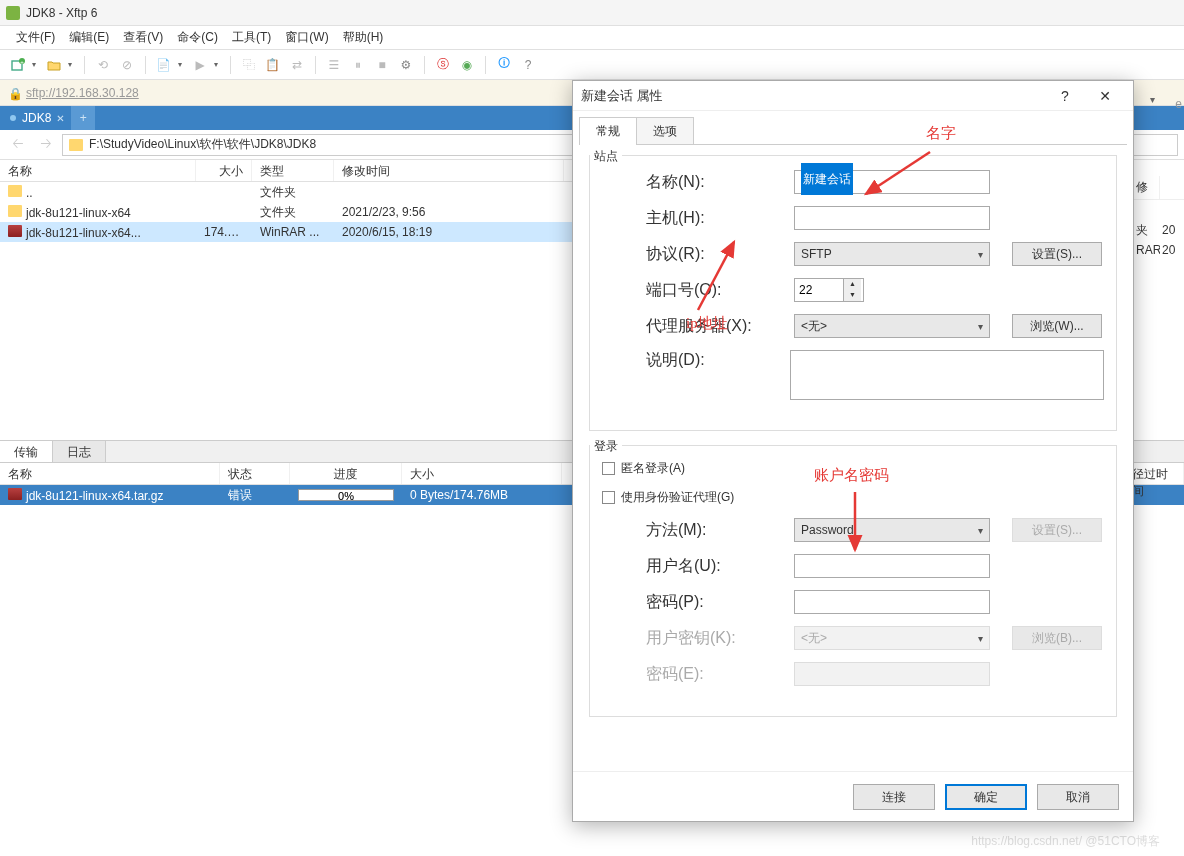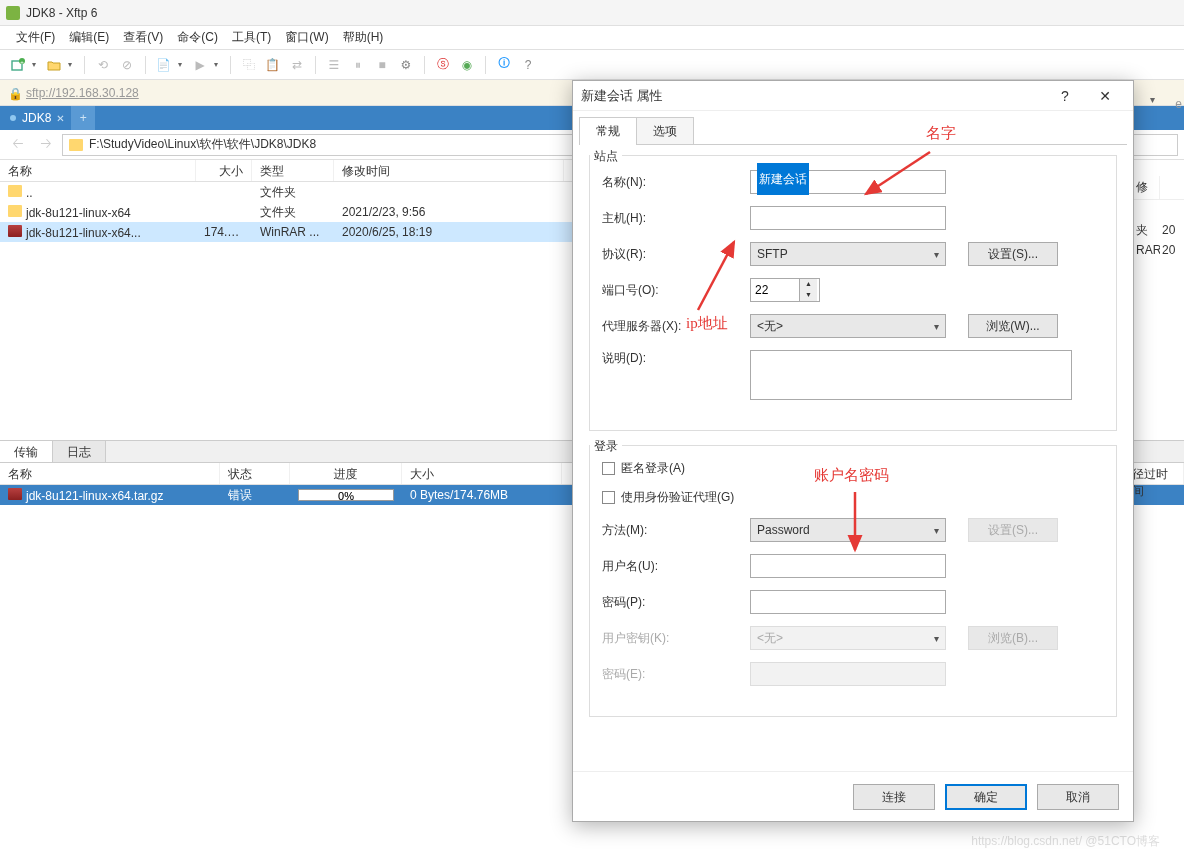--- a/index.html
+++ b/index.html
@@ -59,21 +59,21 @@
 .dlg-title { height: 30px; display: flex; align-items: center; padding: 0 8px; font-size: 13px; background: #fff; border-bottom: 1px solid #eee; }
 .dlg-title .dt-text { flex: 1; }
 .dlg-title .dt-btn { width: 40px; height: 28px; display: flex; align-items: center; justify-content: center; font-size: 14px; color: #333; }
 .dlg-tabs { display: flex; padding: 6px 6px 0 6px; background:#fff; }
 .dlg-tab { padding: 5px 16px; font-size: 12px; border: 1px solid #ccc; border-bottom: none; margin-right: -1px; background: #f5f5f5; }
 .dlg-tab.active { background: #fff; position: relative; z-index: 2; }
 .dlg-body { flex: 1; border-top: 1px solid #ccc; margin: 0 6px; padding: 10px 10px; overflow: auto; position:relative; top:-1px; }
 .fieldset { border: 1px solid #ddd; padding: 14px 12px 18px; margin-bottom: 14px; position: relative; }
 .fieldset-legend { position: absolute; top: -8px; left: 0; background: #fff; padding: 0 4px; font-size: 12px; }
 .form-row { display: flex; align-items: center; margin-bottom: 12px; gap: 8px; }
-.form-label { width: 140px; font-size: 12px; }
+.form-label { width: 140px; font-size: 16px; margin-left: 44px; }
 .form-label.disabled { color:#aaa; }
 .form-input { height: 24px; border: 1px solid #aaa; padding: 0 6px; font-size: 12px; background:#fff; }
 .form-input.selected-text { background:#fff; }
 .form-input .seltext { background:#0078d7; color:#fff; padding:9px 2px; }
 .form-input.disabled { background:#f2f2f2; border-color:#ddd; color:#aaa; }
 .form-select { height: 24px; border: 1px solid #aaa; background: #e8e8e8; padding: 0 6px; font-size: 12px; display: flex; align-items: center; justify-content: space-between; }
 .form-select .chev { font-size: 10px; color:#555; }
 .form-num { width: 70px; height: 24px; border: 1px solid #aaa; display: flex; }
 .form-num input { border:none; width: 48px; padding:0 4px; font-size:12px; }
 .form-num .spin { width: 18px; display:flex; flex-direction:column; border-left:1px solid #aaa; }
@@ -194,21 +194,21 @@
   <div class="file-row">
     <div class="fr-cell" style="width:196px"><span class="fr-icon icon-folder"></span><span>jdk-8u121-linux-x64</span></div>
     <div class="fr-cell" style="width:56px;text-align:right"></div>
     <div class="fr-cell" style="width:82px">文件夹</div>
     <div class="fr-cell" style="width:230px">2021/2/23, 9:56</div>
   </div>
   <div class="file-row selected">
     <div class="fr-cell" style="width:196px"><span class="fr-icon icon-rar"></span><span>jdk-8u121-linux-x64...</span></div>
     <div class="fr-cell" style="width:56px;text-align:right">174.76MB</div>
     <div class="fr-cell" style="width:82px">WinRAR ...</div>
-    <div class="fr-cell" style="width:230px">2020/6/25, 18:19</div>
+    <div class="fr-cell" style="width:230px">2020/6/15, 18:19</div>
   </div>
 </div>
 
 <div style="position:absolute; right:0; top:176px; width:50px; background:#fff; z-index:3;">
   <div style="display:flex; border-bottom:1px solid #eee;">
     <div style="width:26px; padding:3px 2px; font-size:12px; border-right:1px solid #f0f0f0">修</div>
     <div style="width:22px"></div>
   </div>
   <div style="height:20px"></div>
   <div style="display:flex; height:20px; align-items:center">

